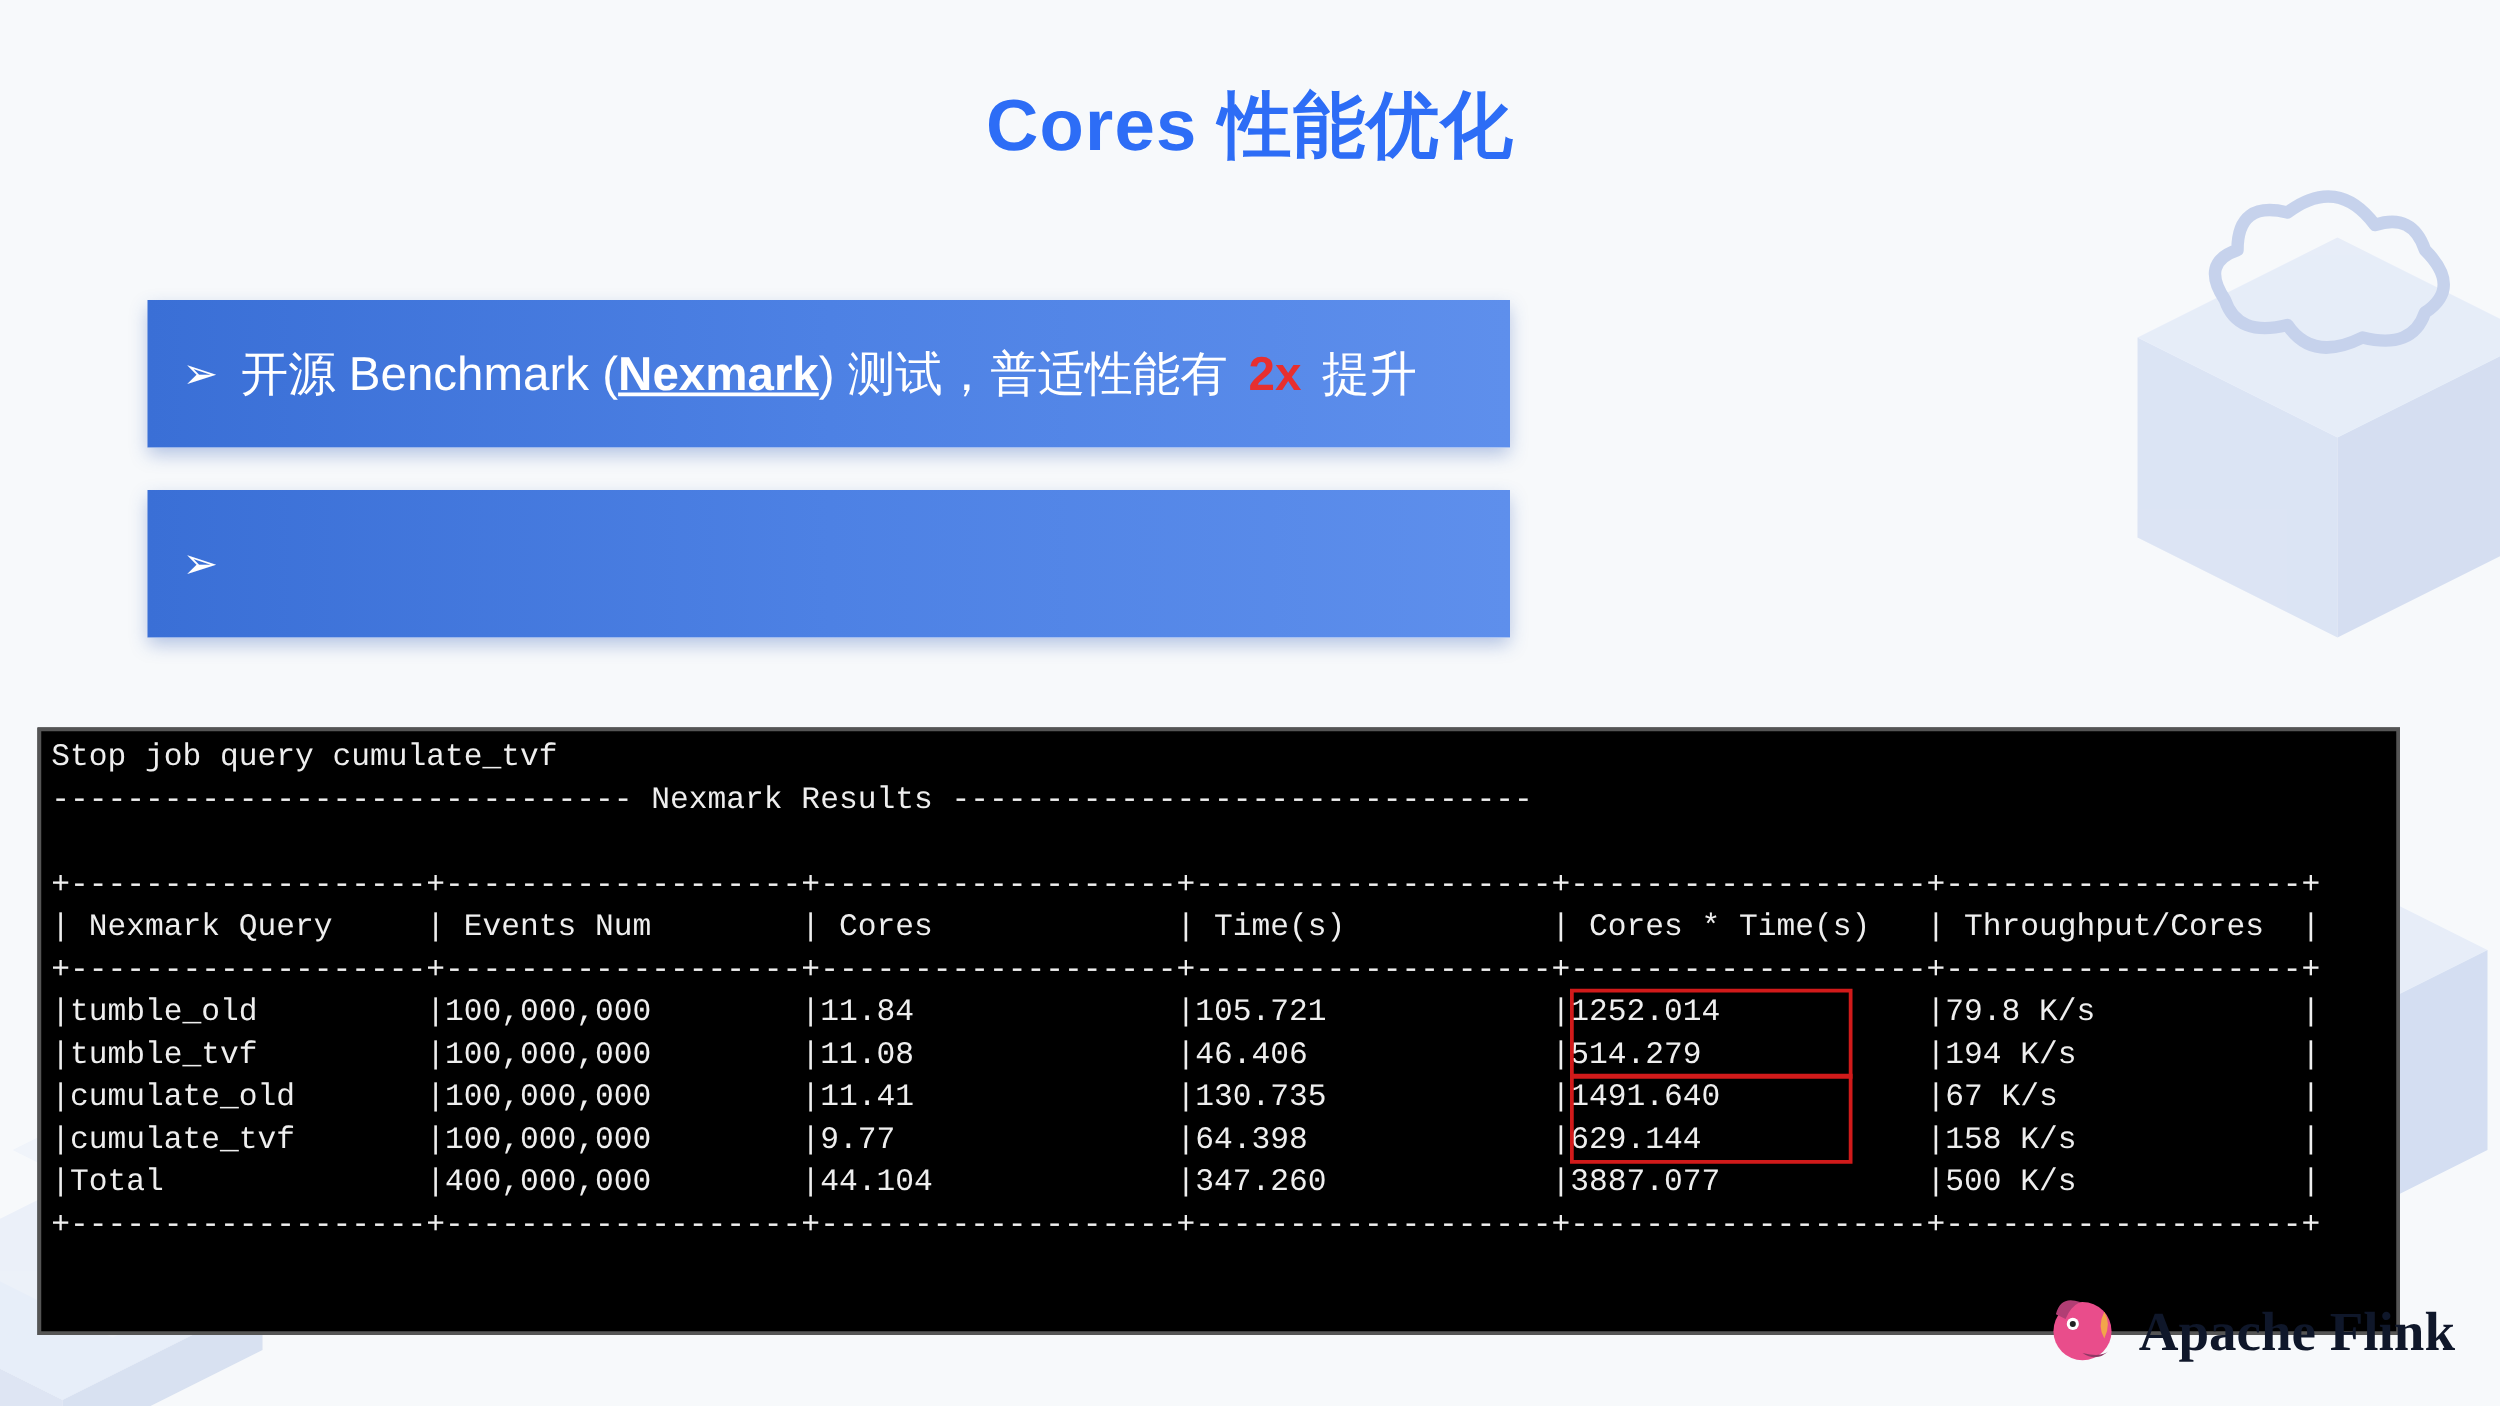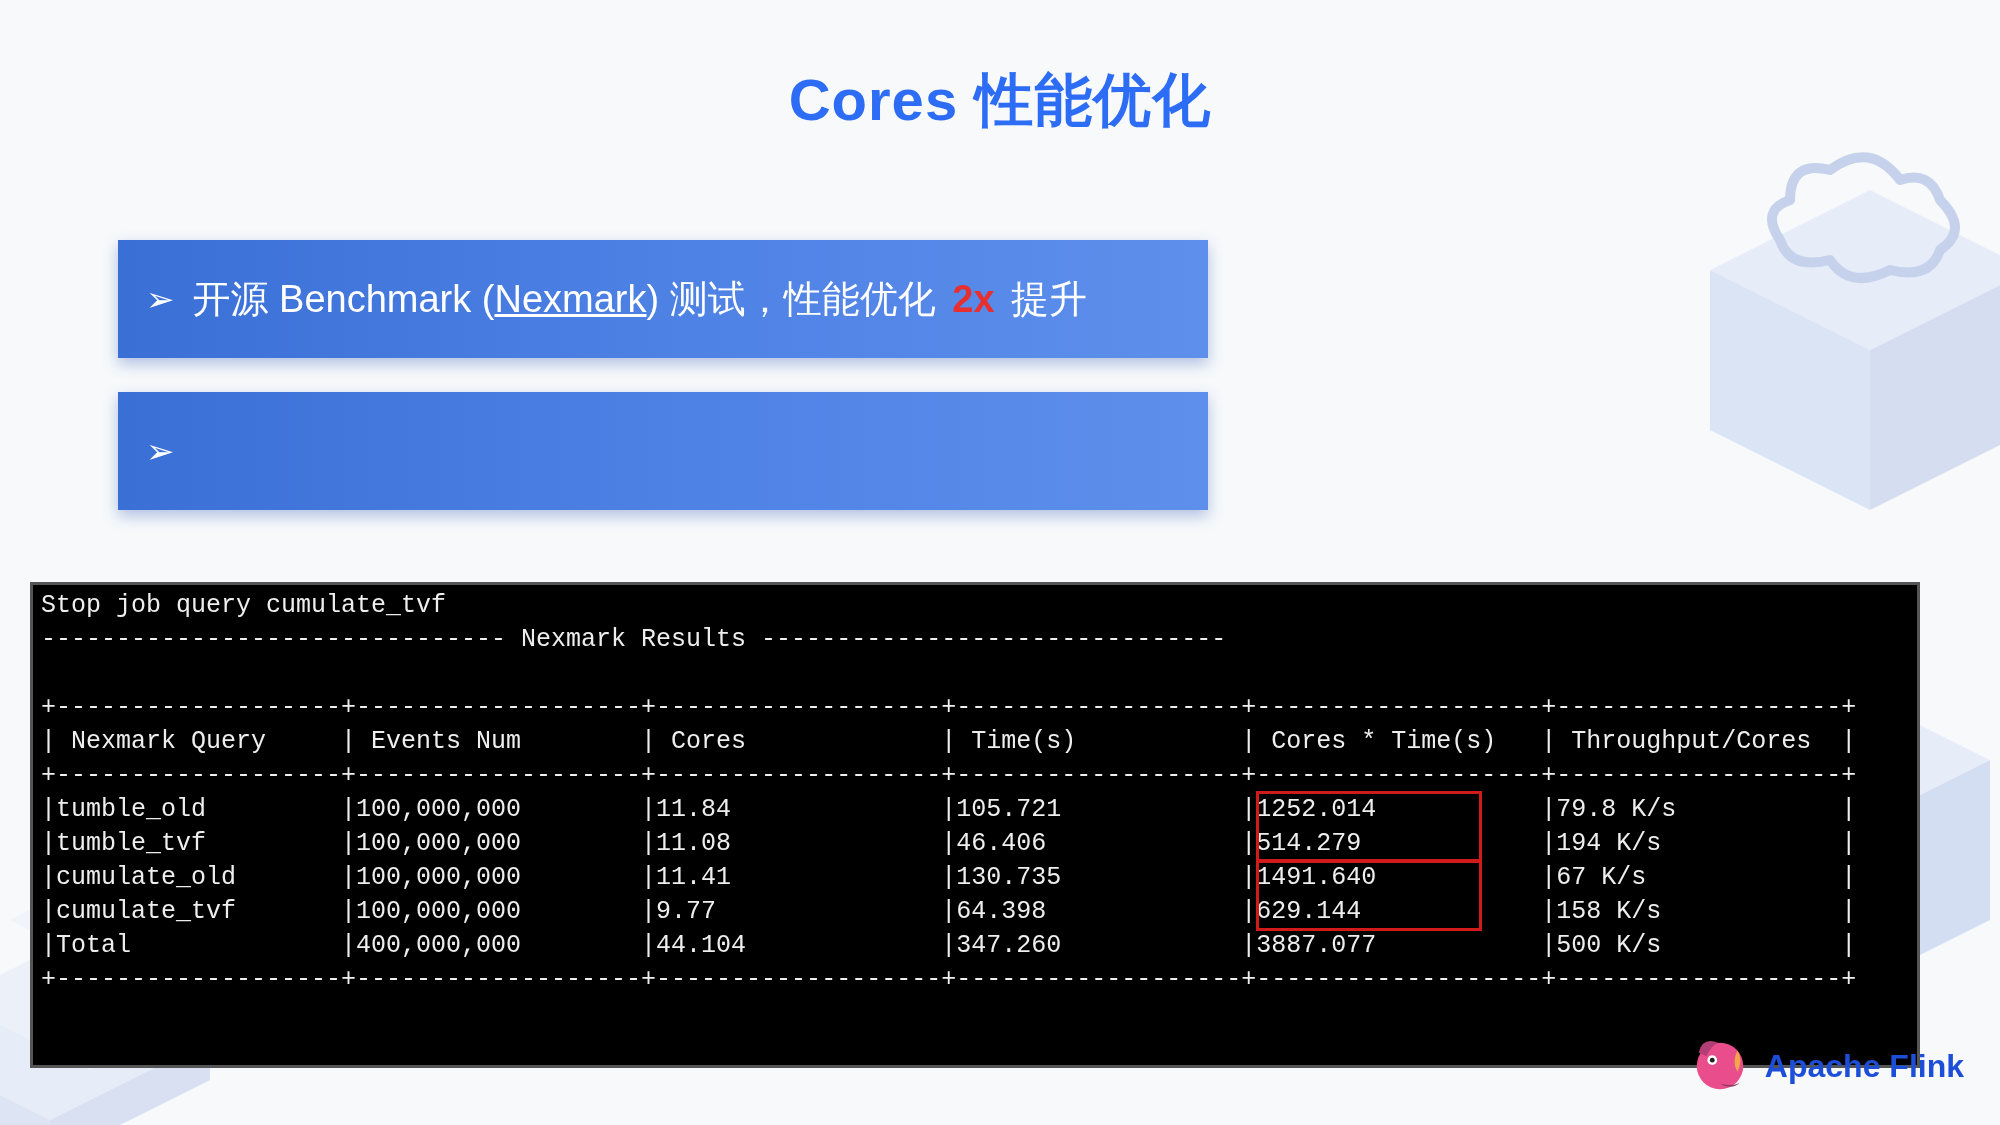--- a/index.html
+++ b/index.html
@@ -48,21 +48,21 @@
     padding: 0 28px;
     box-sizing: border-box;
   }
   .callout .arrow {
     font-size: 34px;
     margin-right: 18px;
     line-height: 1;
   }
   .callout .txt { white-space: pre; }
   .callout .red { color:#e72f2f; font-weight:700; margin:0 6px; }
-  .callout .ul { text-decoration: underline; }
+  .callout .ul { text-decoration: underline; font-weight: bold; }
 
   .callout1 { top: 240px; }
   .callout2 { top: 392px; }
 
   
   .terminal {
     position: absolute;
     left: 30px;
     top: 582px;
     width: 1890px;
@@ -88,23 +88,24 @@
   
   .footer-logo {
     position: absolute;
     right: 36px;
     bottom: 26px;
     display:flex;
     align-items:center;
     gap:14px;
   }
   .footer-logo .name {
-    font-size: 32px;
+    font-size: 44px;
     font-weight: 800;
-    color: #1d4ed8;
+    color: #0f172a;
+    font-family: Liberation Serif, serif;
   }
 </style>
 </head>
 <body>
 
 <div class="bg-deco" style="left:-110px;top:620px;">
   <svg width="420" height="520" viewBox="0 0 420 520">
     <g opacity="0.35">
       <polygon points="0,420 160,340 320,420 160,500" fill="#c9d9f5"></polygon>
       <polygon points="0,420 0,460 160,540 160,500" fill="#aebfe6"></polygon>
@@ -138,21 +139,21 @@
       <line x1="300" y1="70" x2="300" y2="10" stroke="#7e9ad6" stroke-width="8"></line>
       <ellipse cx="230" cy="10" rx="70" ry="30" fill="none" stroke="#7e9ad6" stroke-width="8"></ellipse>
     </g>
   </svg>
 </div>
 
 <div class="slide-title">Cores 性能优化</div>
 
 <div class="callout callout1">
   <span class="arrow">➢</span>
-  <span class="txt"><span>开源 Benchmark (</span><span class="ul">Nexmark</span><span>) 测试，性能优化 </span><span class="red">2x</span><span> 提升</span></span>
+  <span class="txt"><span>开源 Benchmark (</span><span class="ul">Nexmark</span><span>) 测试，普适性能有 </span><span class="red">2x</span><span> 提升</span></span>
 </div>
 
 <div class="callout callout2">
   <span class="arrow">➢</span>
 </div>
 
 <div class="terminal" id="terminal">Stop job query cumulate_tvf
 ------------------------------- Nexmark Results -------------------------------
 
 +-------------------+-------------------+-------------------+-------------------+-------------------+-------------------+

